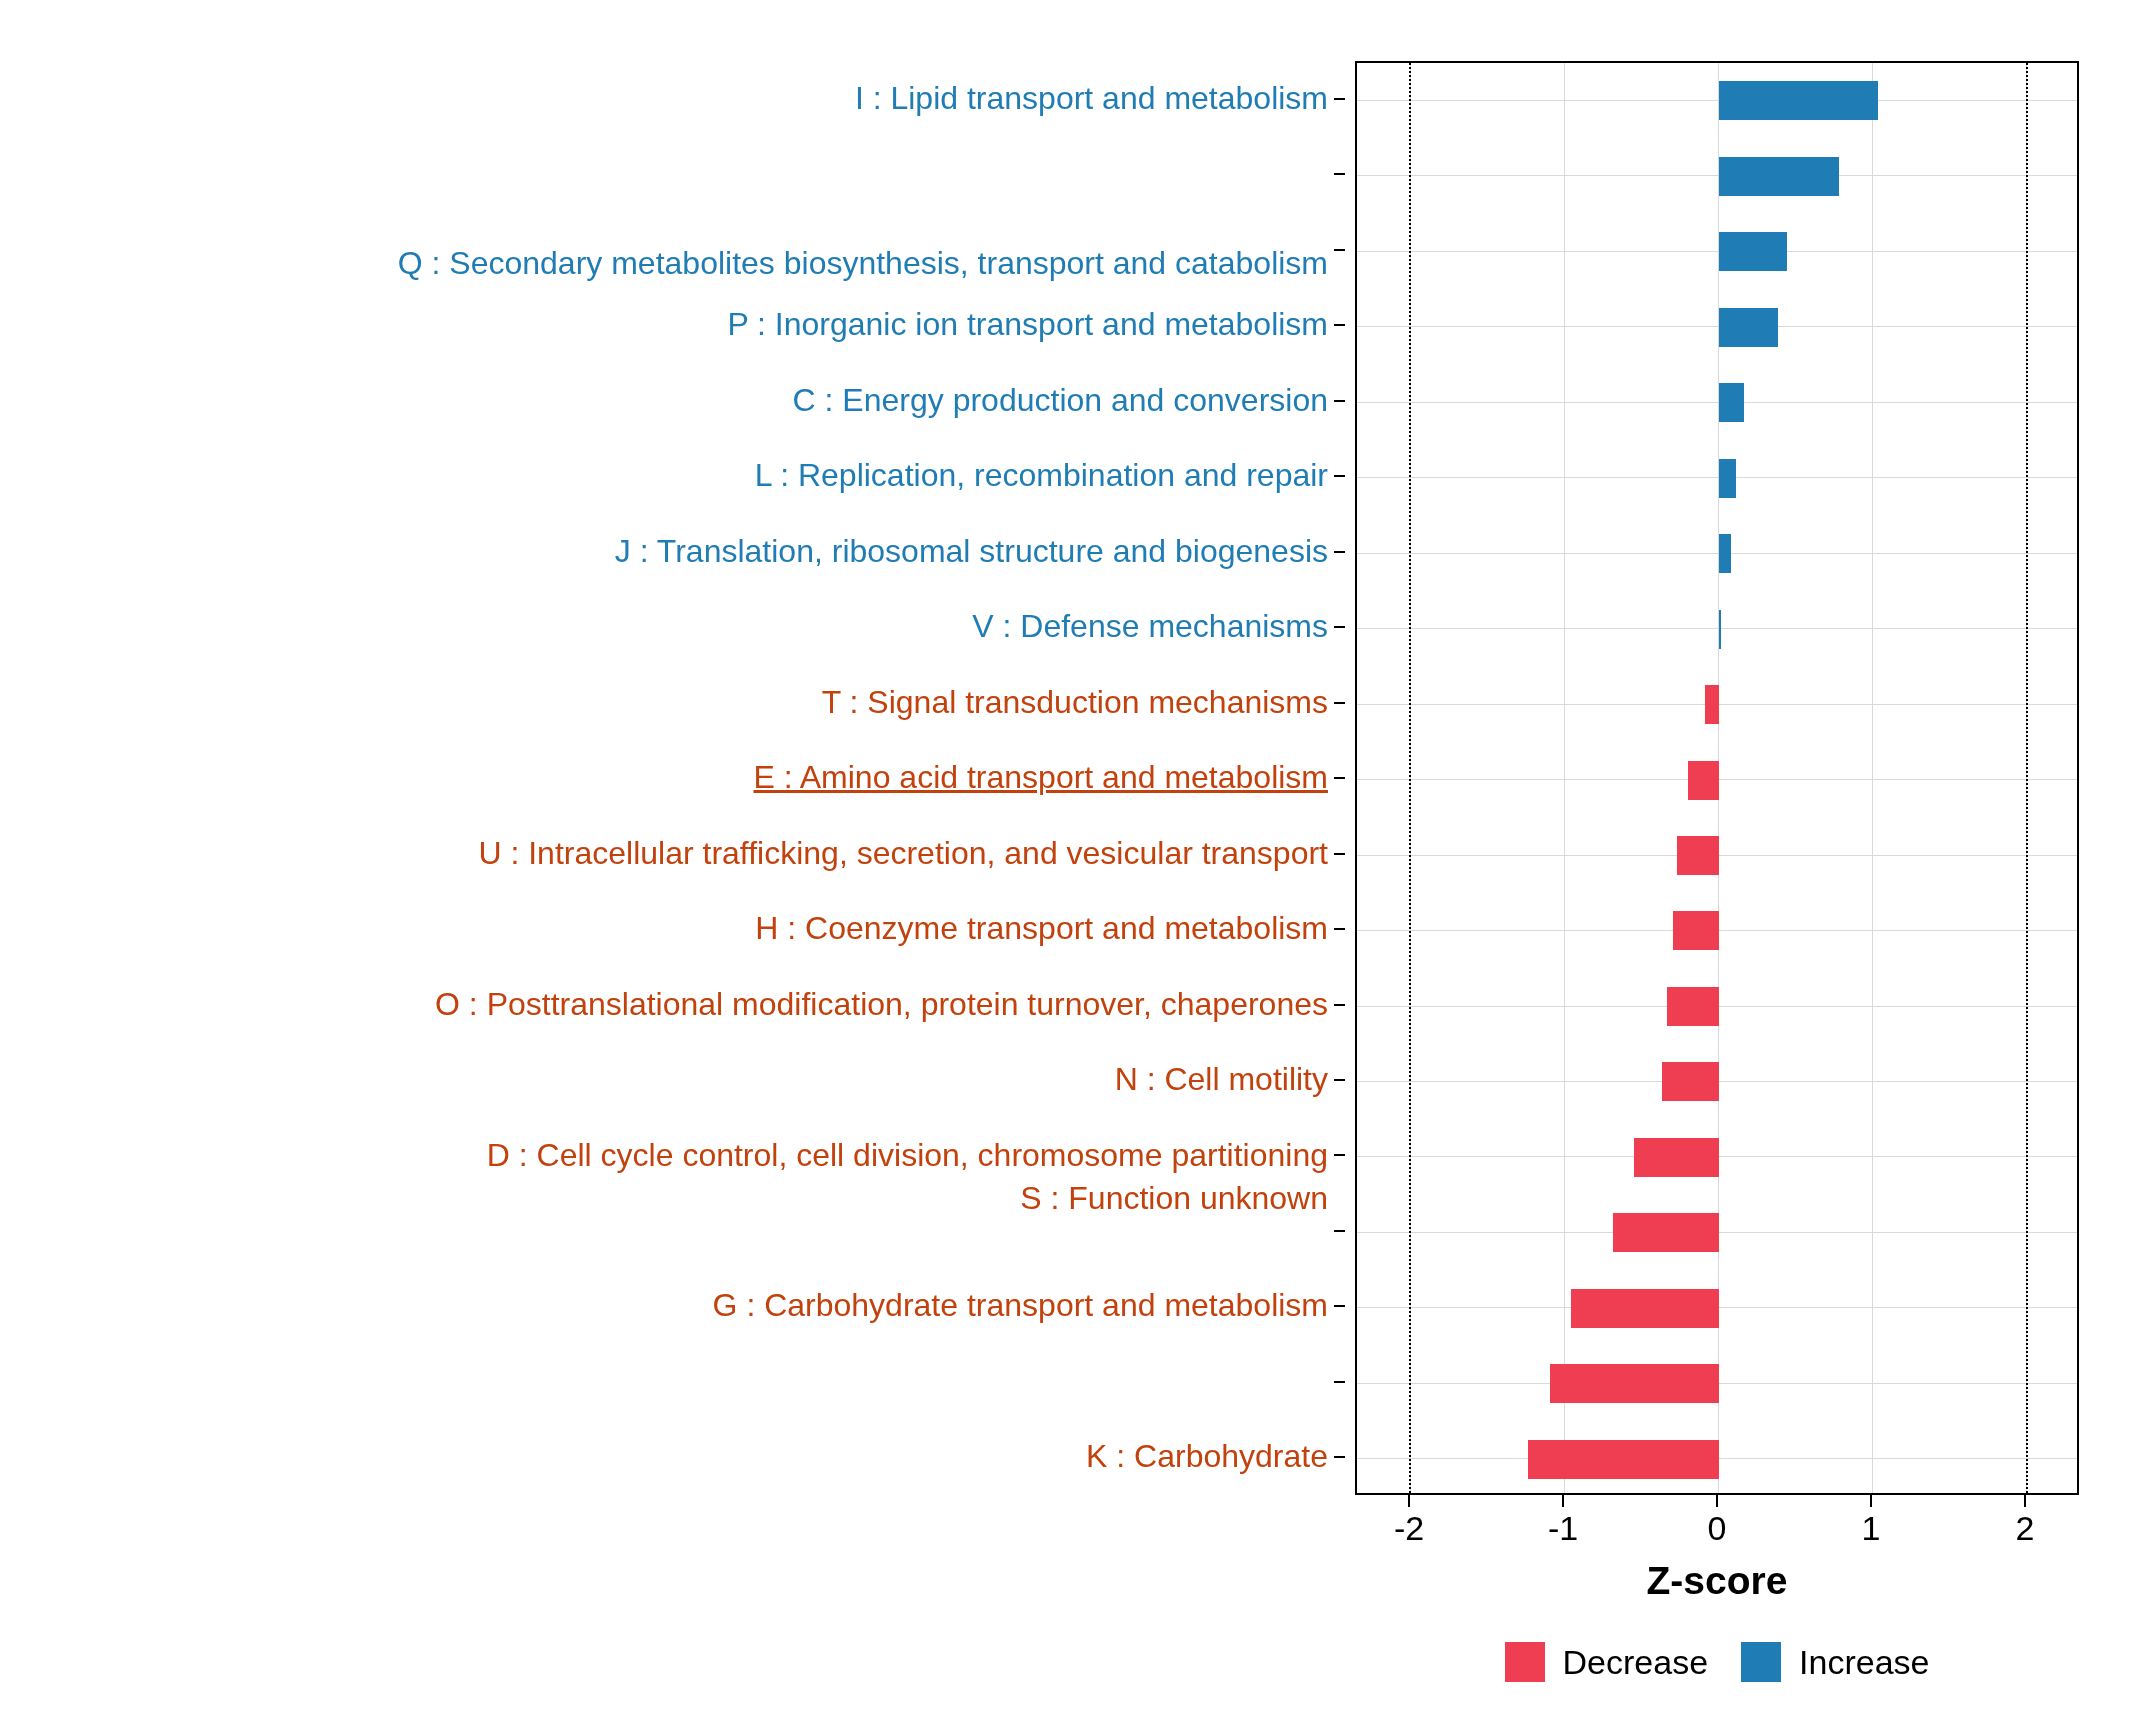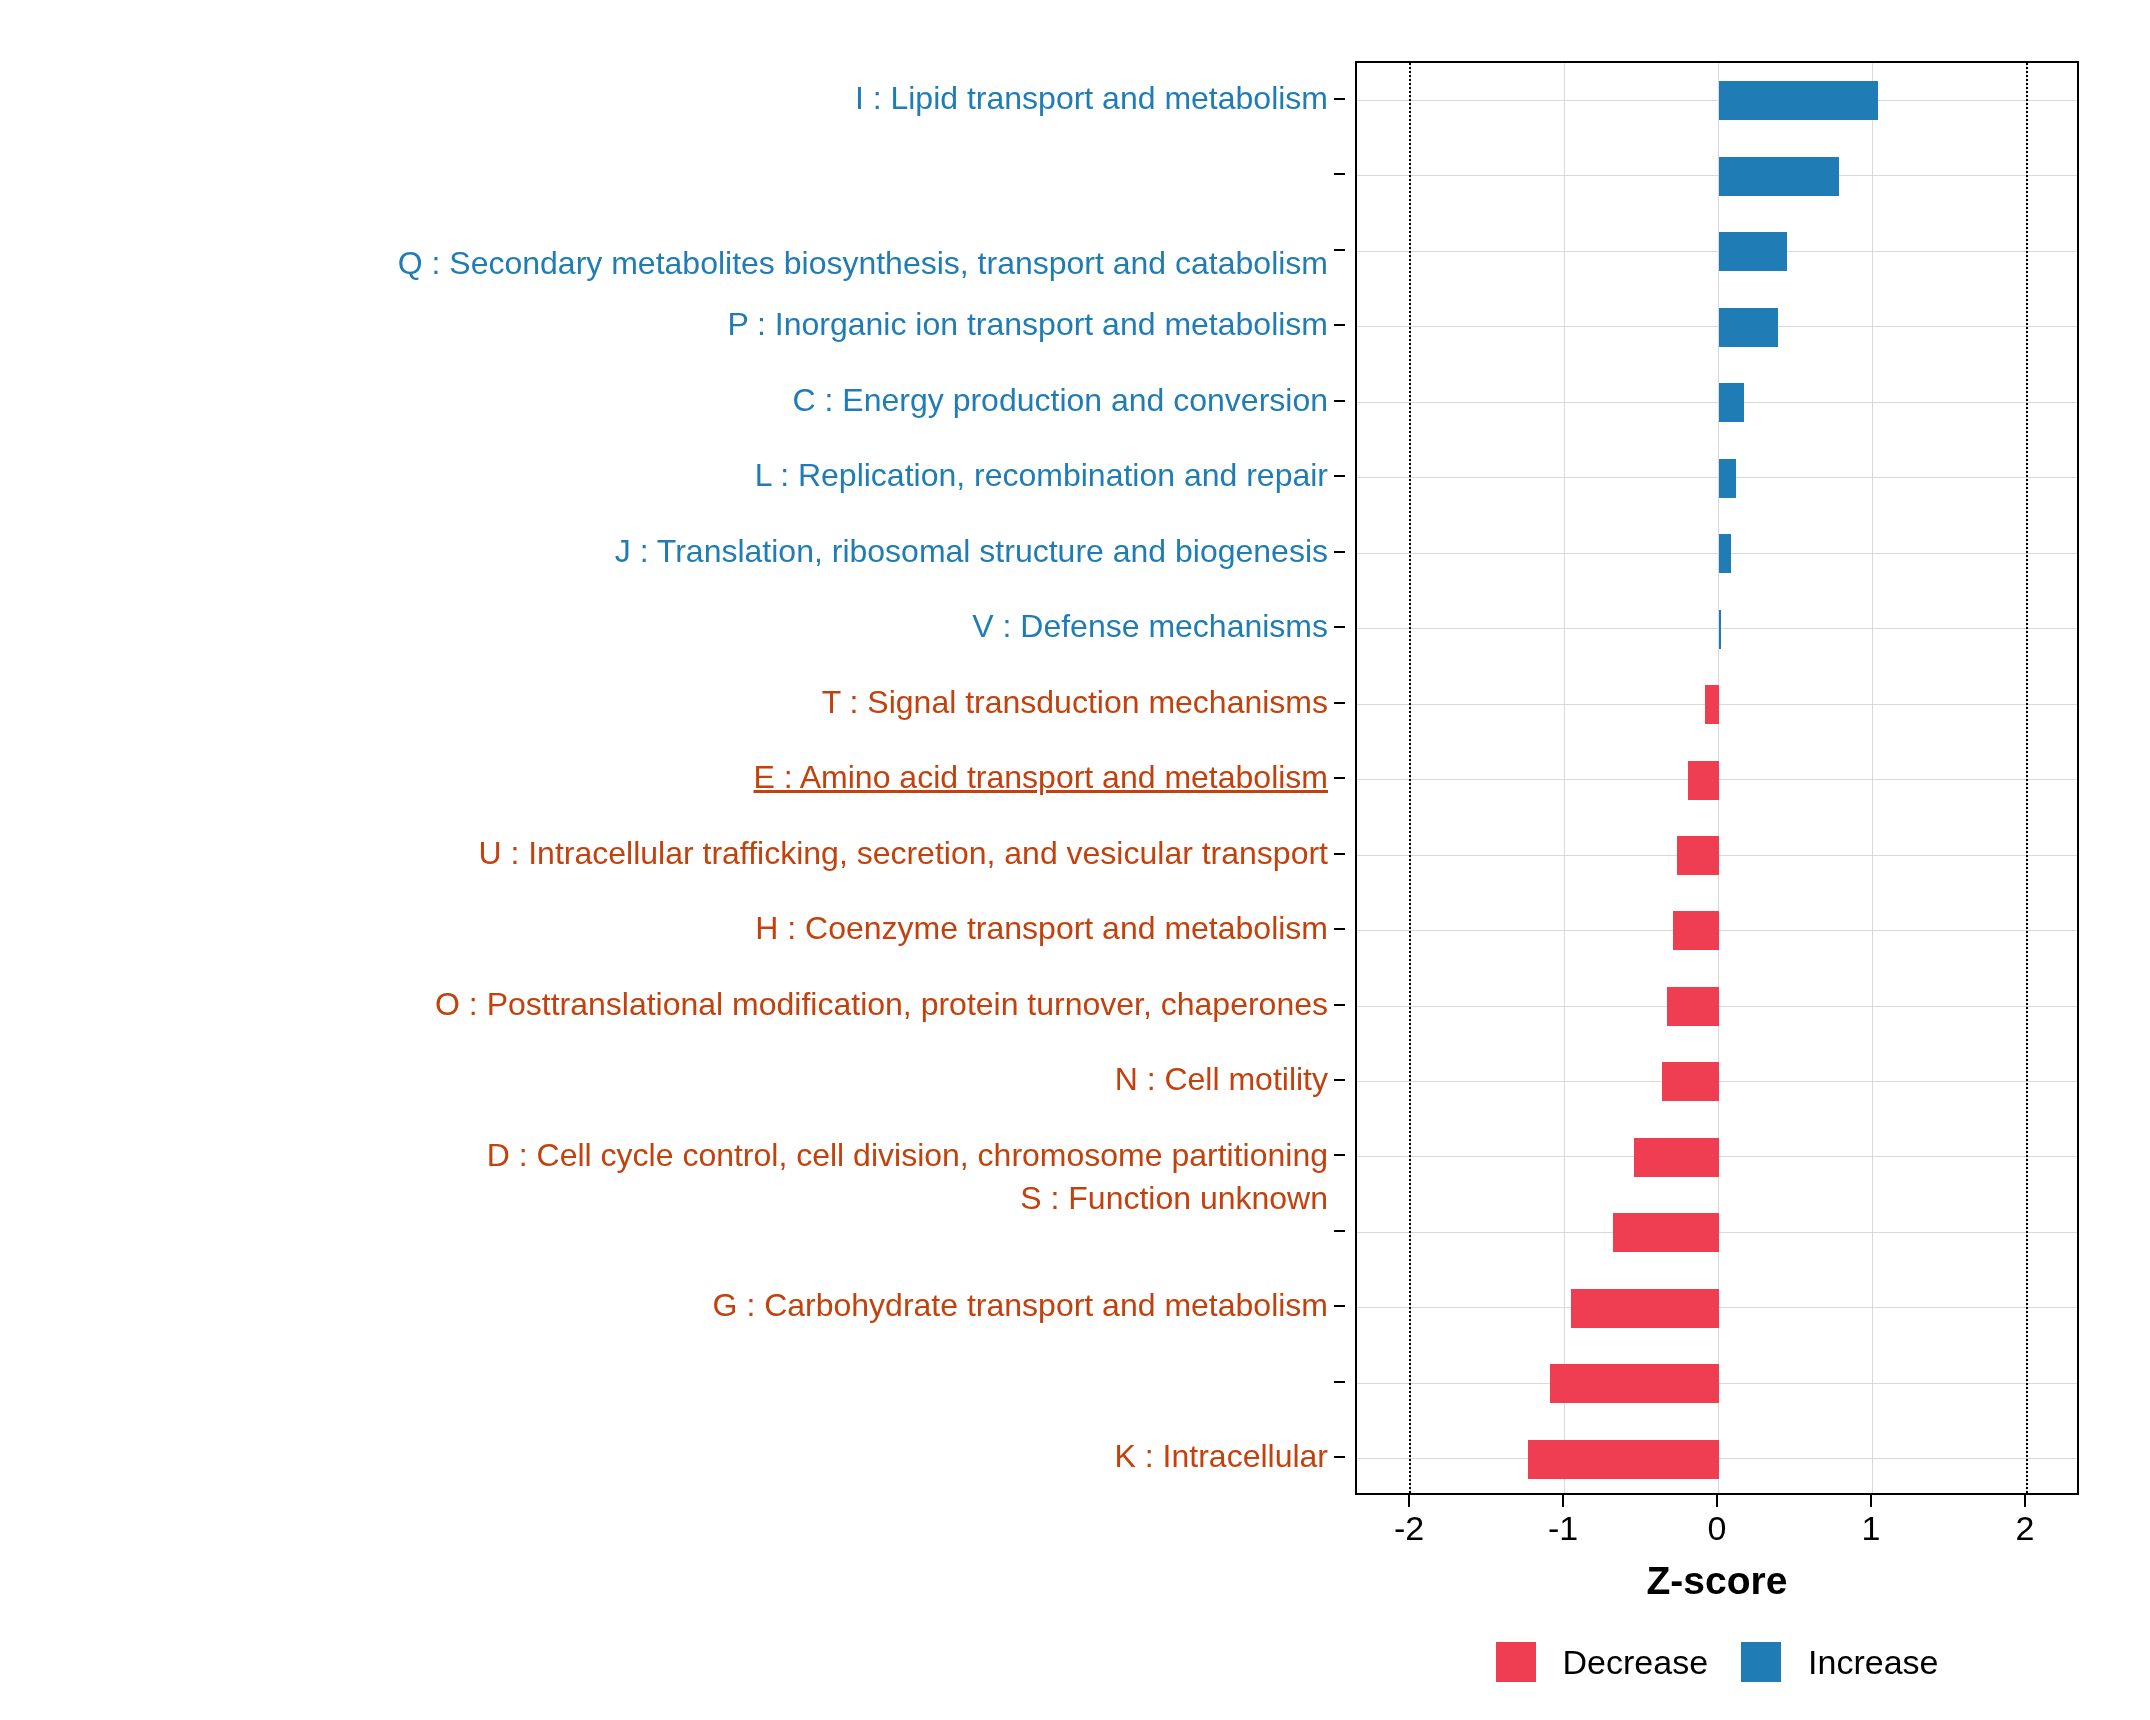--- a/index.html
+++ b/index.html
@@ -128,21 +128,21 @@
     display: flex;
     flex-direction: row;
     justify-content: center;
     align-items: center;
     gap: 33px;
   }
   .legend-item {
     display: flex;
     flex-direction: row;
     align-items: flex-end;
-    gap: 27px;
+    gap: 18px;
   }
   .legend-swatch {
     width: 40px;
     height: 40px;
   }
   .legend-label {
     font-size: 34px;
     color: #000000;
   }
 </style>
@@ -179,21 +179,21 @@
       <div class="ytick" style="top: 943px;"></div>
       <div class="ylabel dec" style="top: 1000px;">N : Cell motility</div>
       <div class="ytick" style="top: 1018px;"></div>
       <div class="ylabel dec" style="top: 1076px;">D : Cell cycle control, cell division, chromosome partitioning</div>
       <div class="ytick" style="top: 1093px;"></div>
       <div class="ylabel dec" style="top: 1119px;">S : Function unknown</div>
       <div class="ytick" style="top: 1169px;"></div>
       <div class="ylabel dec" style="top: 1226px;">G : Carbohydrate transport and metabolism</div>
       <div class="ytick" style="top: 1244px;"></div>
       <div class="ytick" style="top: 1320px;"></div>
-      <div class="ylabel dec" style="top: 1377px;">K : Intracellular</div>
+      <div class="ylabel dec" style="top: 1377px;">K : Carbohydrate</div>
       <div class="ytick" style="top: 1395px;"></div>
     </div>
 
   <div id="panel">
     <div id="plot-inner">
         <div class="gridline-v" style="left: 53px;"></div>
         <div class="gridline-v" style="left: 207px;"></div>
         <div class="gridline-v" style="left: 361px;"></div>
         <div class="gridline-v" style="left: 515px;"></div>
         <div class="gridline-v" style="left: 669px;"></div>

